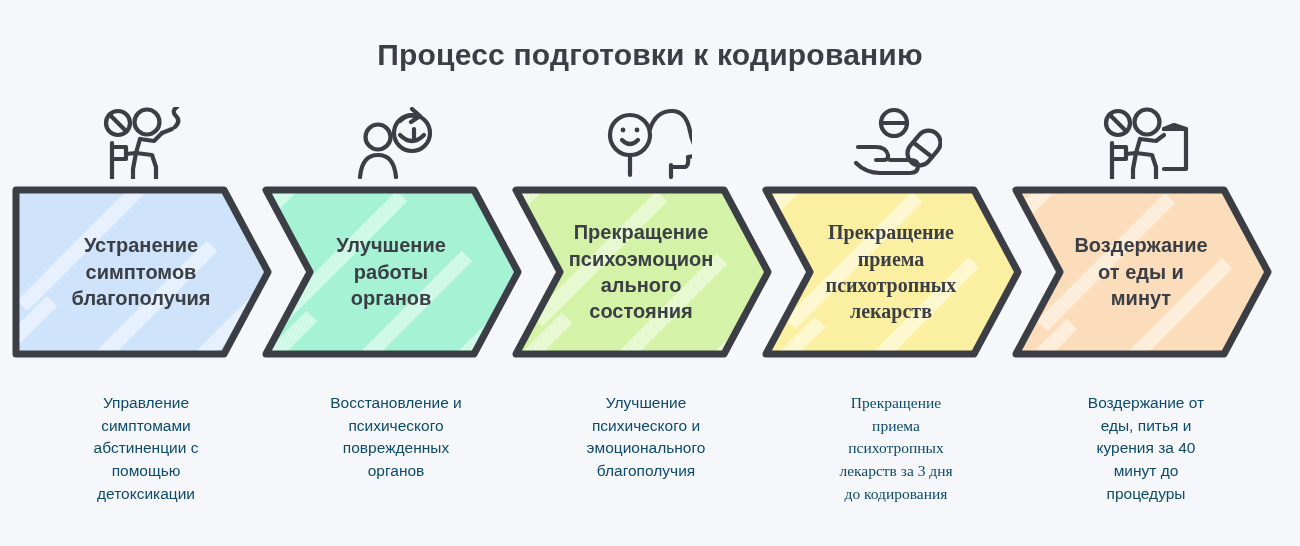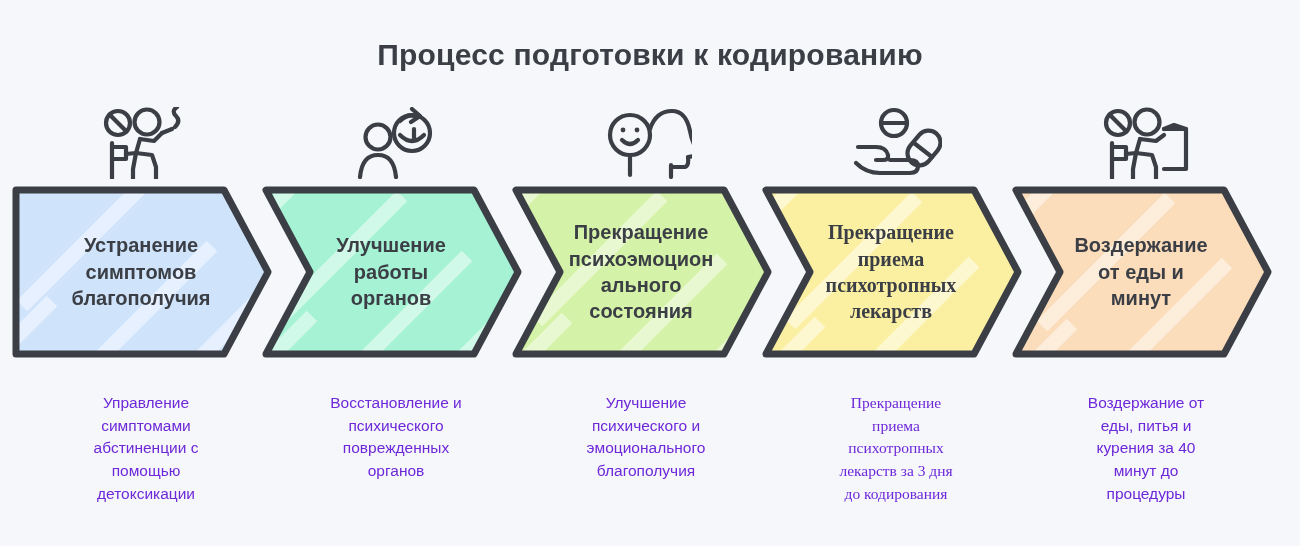--- a/index.html
+++ b/index.html
@@ -115,21 +115,21 @@
 
   
   .caption {
     position: absolute;
     top: 288px;
     left: 8px;
     width: 252px;
     text-align: center;
     font-size: 15.5px;
     line-height: 1.46;
-    color: #6d28d9;
+    color: #0c4a6e;
     white-space: pre-line;
   }
 </style>
 </head>
 <body>
 
 <div id="infographic">
 
   <div class="title">Процесс подготовки к кодированию</div>
 

